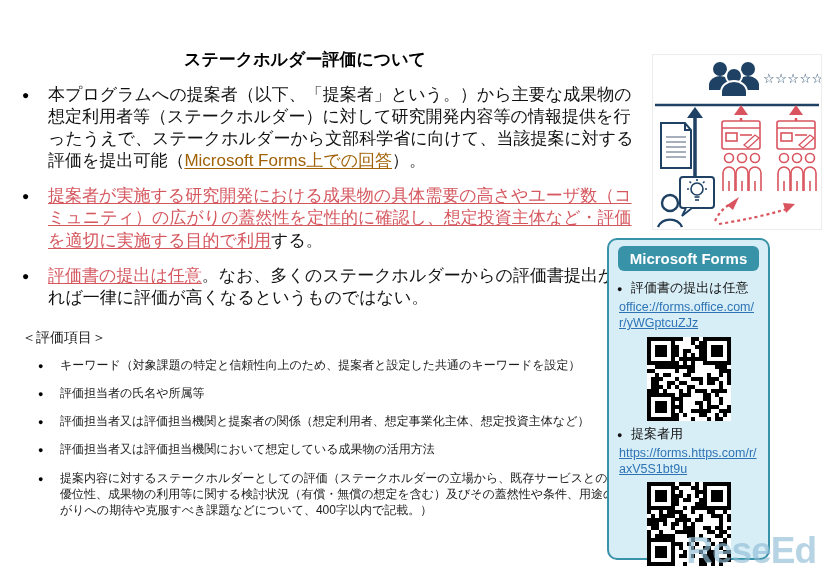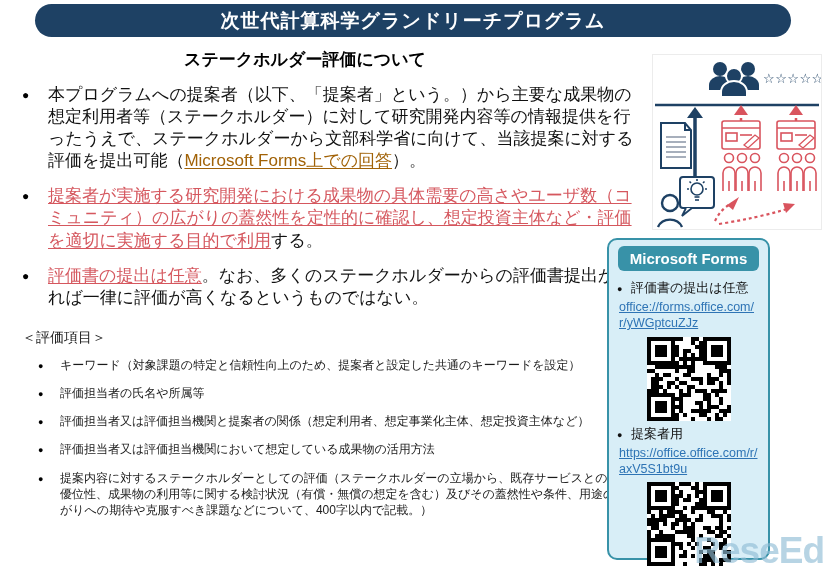--- a/index.html
+++ b/index.html
@@ -39,29 +39,28 @@
   .forms-head{background:#3892a8;color:#fff;font-weight:bold;font-size:15px;text-align:center;
               border-radius:6px;padding:4px 0;margin:0 1px 8px 1px;}
   .f-entry{margin-top:2px;}
   .f-label-row{display:flex;align-items:baseline;font-size:13px;color:#111;}
   .f-label-row .mk{flex:0 0 14px;font-size:9px;}
   .f-link{display:block;font-size:12.5px;line-height:1.3;color:#2e74b5;text-decoration:underline;
           word-break:break-all;margin:2px 0 0 2px;cursor:pointer;}
   .qr{display:block;margin:5px auto 4px auto;width:84px;height:84px;background:#fff;}
 
   
-  .watermark{position:absolute;right:2px;top:530px;font-size:37px;font-weight:bold;
+  .watermark{position:absolute;right:10px;top:530px;font-size:37px;font-weight:bold;
              color:rgba(144,189,214,0.65);letter-spacing:-1px;z-index:5;margin-left:16px;}
 </style>
 </head>
 <body>
 
 <div id="page">
 
-  <div class="banner">次世代計算科学グランドリーチプログラム</div>
 
   <div class="subtitle">ステークホルダー評価について</div>
 
   <div class="left-col">
 
     <div class="mb">
       <span class="mk">●</span>
       <p><span>本プログラムへの提案者（以下、「提案者」という。）から主要な成果物の想定利用者等（ステークホルダー）に対して研究開発内容等の情報提供を行ったうえで、ステークホルダーから文部科学省に向けて、当該提案に対する評価を提出可能（</span><a class="redlink">Microsoft Forms上での回答</a><span>）。</span></p>
     </div>
 
@@ -472,21 +471,21 @@
           <rect x="68" y="80" width="4" height="4" fill="#000"></rect>
           <rect x="72" y="80" width="4" height="4" fill="#000"></rect>
         </svg>
     </div>
 
     <div class="f-entry">
       <div class="f-label-row">
         <span class="mk">●</span>
         <span>提案者用</span>
       </div>
-      <a class="f-link">https://office.office.com/r/axV5S1bt9u</a>
+      <a class="f-link">https://forms.https.com/r/axV5S1bt9u</a>
       <svg class="qr" viewBox="0 0 84 84">
           <rect x="0" y="0" width="4" height="4" fill="#000"></rect>
           <rect x="4" y="0" width="4" height="4" fill="#000"></rect>
           <rect x="8" y="0" width="4" height="4" fill="#000"></rect>
           <rect x="12" y="0" width="4" height="4" fill="#000"></rect>
           <rect x="16" y="0" width="4" height="4" fill="#000"></rect>
           <rect x="20" y="0" width="4" height="4" fill="#000"></rect>
           <rect x="24" y="0" width="4" height="4" fill="#000"></rect>
           <rect x="32" y="0" width="4" height="4" fill="#000"></rect>
           <rect x="36" y="0" width="4" height="4" fill="#000"></rect>

